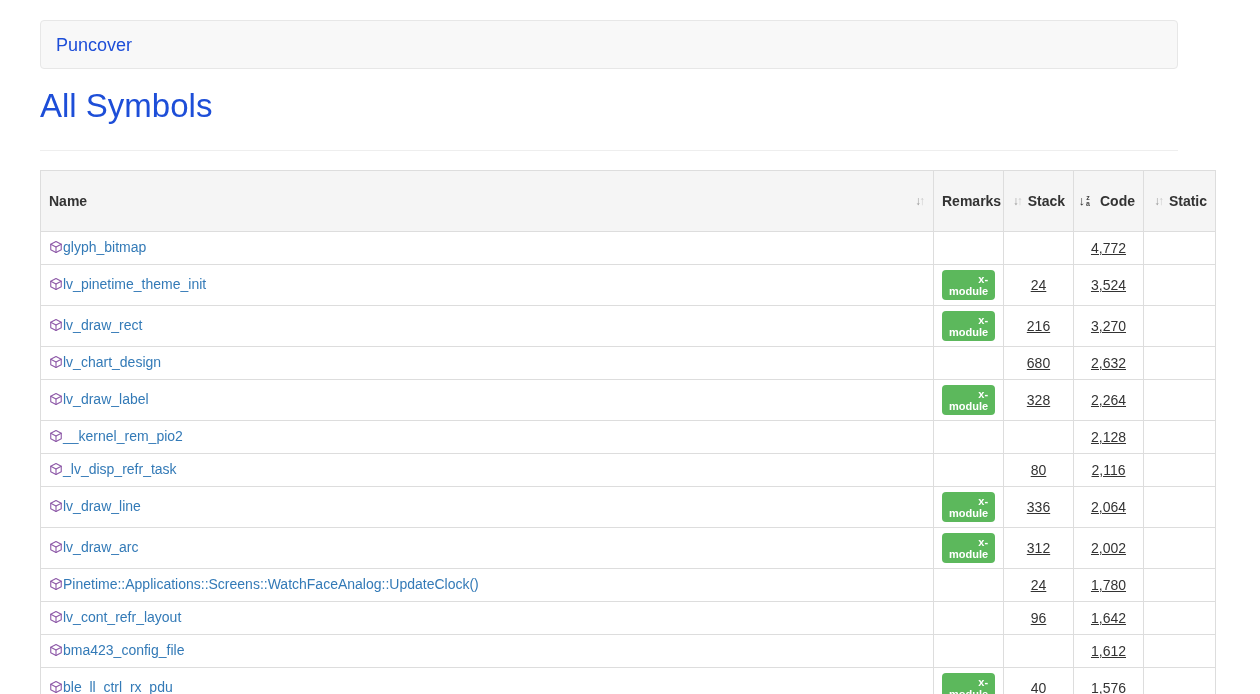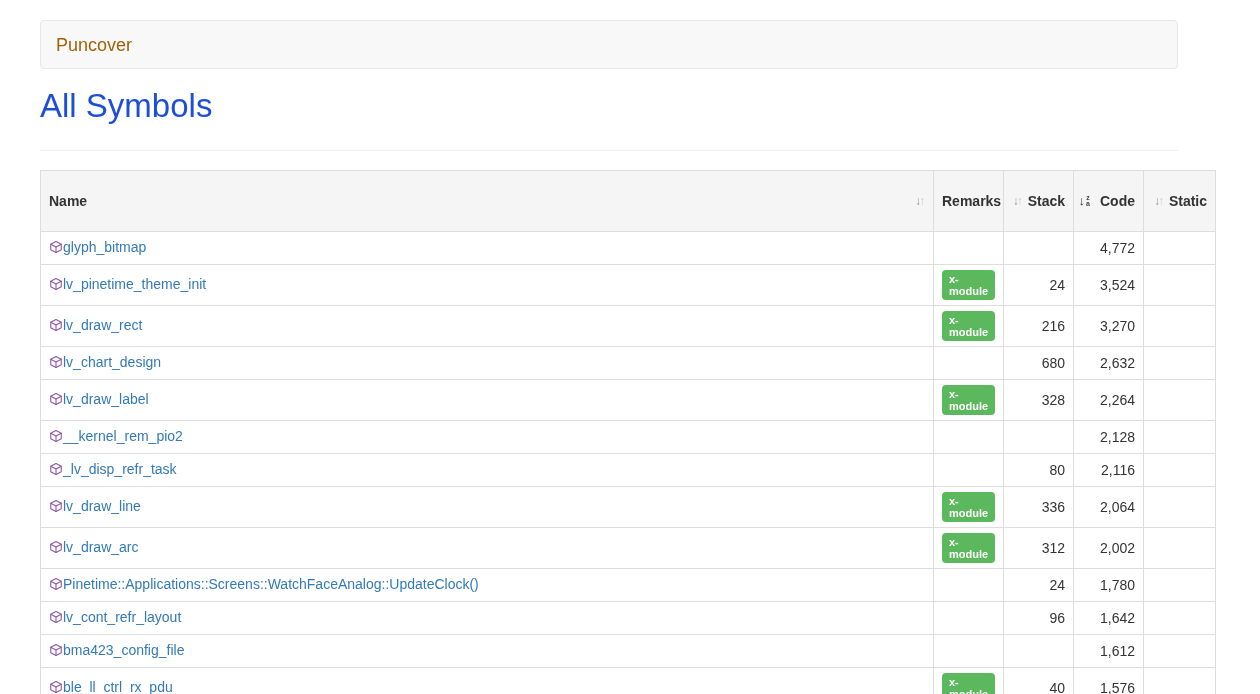--- a/index.html
+++ b/index.html
@@ -14,21 +14,21 @@
 
   
   .navbar {
     width: 1138px; height: 49px; margin-top: 20px;
     background: #f8f8f8;
     border: 1px solid #e7e7e7;
     border-radius: 4px;
     display: flex; align-items: center;
   }
   .brand {
-    font-size: 18px; color: #a16207; text-decoration: none;
+    font-size: 18px; color: #1d4ed8; text-decoration: none;
     padding: 0 15px; line-height: 20px;
   }
 
   
   h1.page-title {
     font-size: 33px; font-weight: 500; color: #1d4ed8;
     margin: 19px 0 0 0; line-height: 36px;
   }
   hr.rule {
     border: none; border-top: 1px solid #eeeeee;
@@ -54,22 +54,22 @@
   
   .sort-pair { display: inline-flex; font-size: 12px; line-height: 12px; font-weight: bold; }
   .sort-pair .arr-down { color: #999999; }
   .sort-pair .arr-up   { color: #cccccc; margin-left: -2px; }
   .sort-desc { display: inline-flex; align-items: center; }
   .sort-desc .arr { color: #333333; font-size: 13px; font-weight: bold; line-height: 12px; }
   .sort-desc .za  { display: flex; flex-direction: column; font-size: 7px; line-height: 6px;
                     color: #444444; font-weight: bold; margin-left: 1px; }
 
   tbody td { padding: 5px 8px; height: 31px; line-height: 20px; background: #ffffff; }
-  td.c-num { text-align: right; color: #333333; }
-  td.c-remarks { text-align: left; }
+  td.c-num { text-align: center; color: #333333; text-decoration: underline; }
+  td.c-remarks { text-align: right; }
 
   .sym-link {
     color: #337ab7; text-decoration: none;
     display: inline-flex; align-items: center; 
     white-space: nowrap;
   }
   .cube { display: inline-flex; width: 14px; height: 14px; flex: 0 0 auto; }
   .cube svg { width: 14px; height: 14px; }
 
   .badge-xmod {

